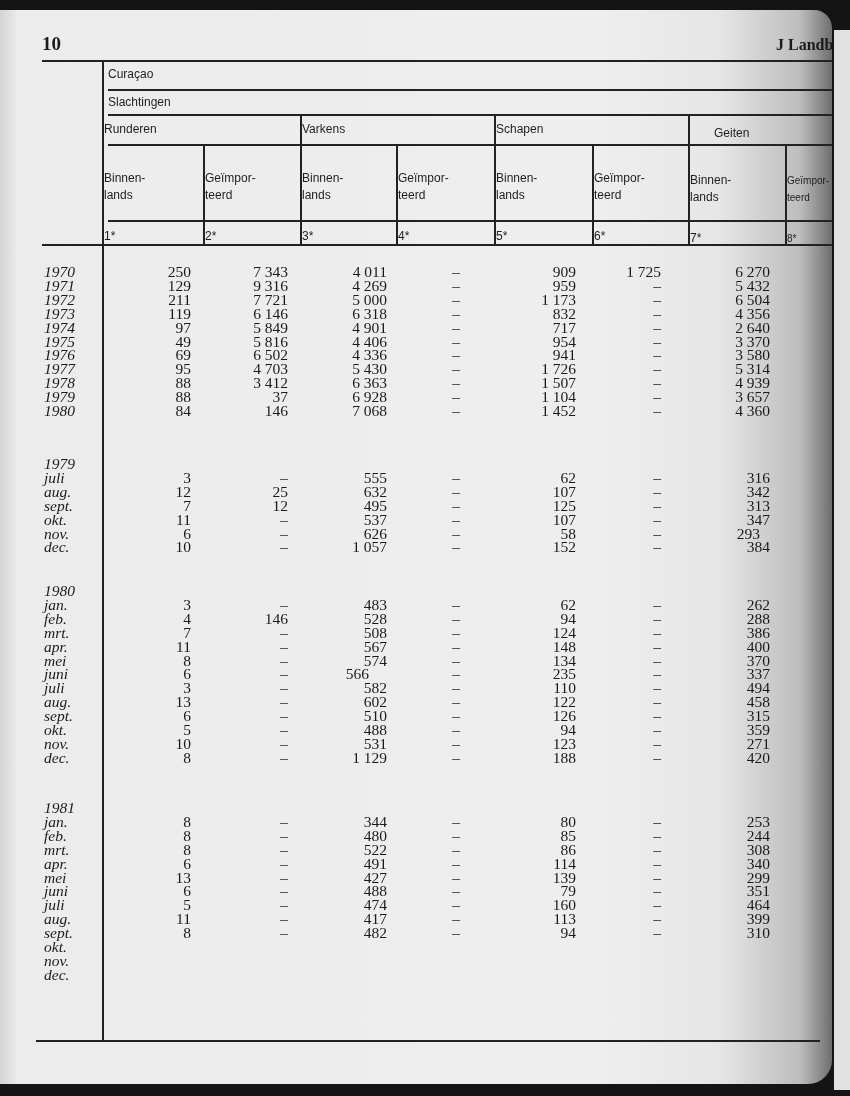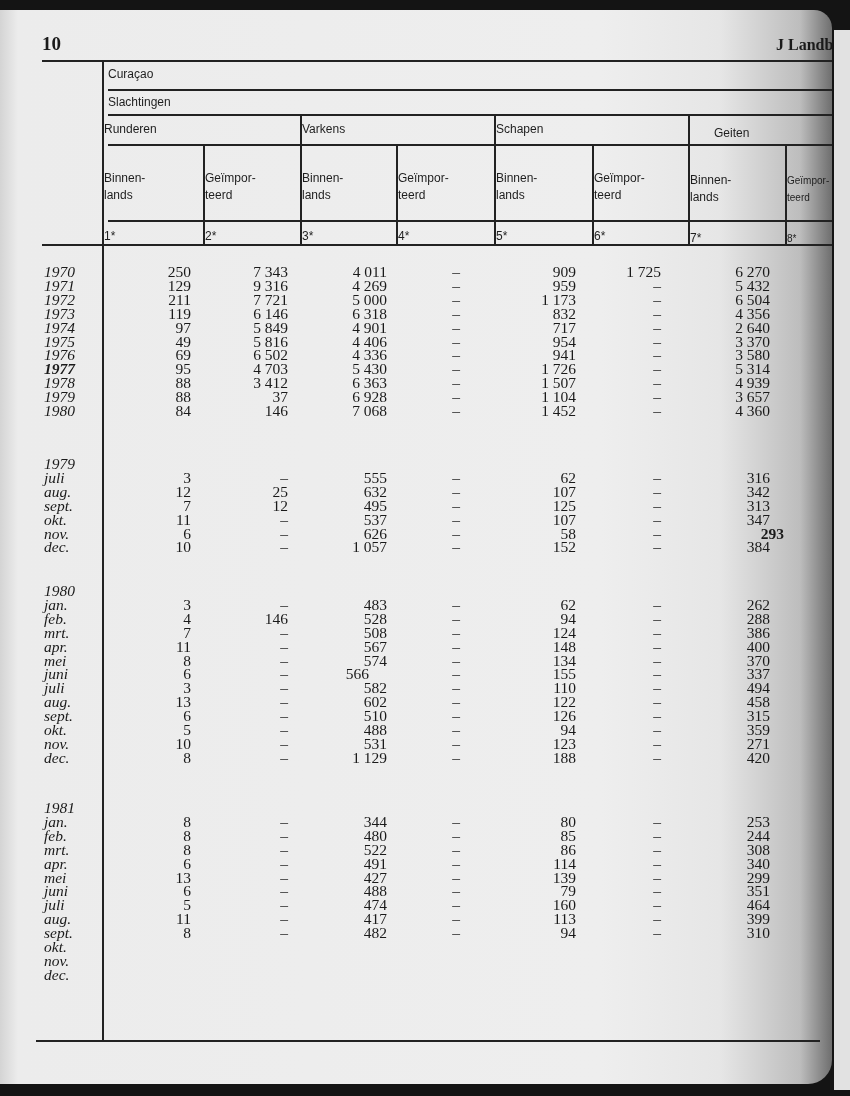--- a/index.html
+++ b/index.html
@@ -96,21 +96,21 @@
 <div class="hdr sans" style="left:787px; top:230px; width:45px; font-size:10px;">8*</div>
 
 <div id="sections">
     <div class="rowlabel" style="left: 44px; top: 265px;">1970</div>
     <div class="rowlabel" style="left: 44px; top: 278.9px;">1971</div>
     <div class="rowlabel" style="left: 44px; top: 292.8px;">1972</div>
     <div class="rowlabel" style="left: 44px; top: 306.7px;">1973</div>
     <div class="rowlabel" style="left: 44px; top: 320.6px;">1974</div>
     <div class="rowlabel" style="left: 44px; top: 334.5px;">1975</div>
     <div class="rowlabel" style="left: 44px; top: 348.4px;">1976</div>
-    <div class="rowlabel" style="left: 44px; top: 362.3px; font-weight: bold;">1977</div>
+    <div class="rowlabel" style="left: 44px; top: 362.3px;">1977</div>
     <div class="rowlabel" style="left: 44px; top: 376.2px;">1978</div>
     <div class="rowlabel" style="left: 44px; top: 390.1px;">1979</div>
     <div class="rowlabel" style="left: 44px; top: 404px;">1980</div>
     <div class="cell-num" style="left: 111px; width: 80px; top: 265px;">250</div>
     <div class="cell-num" style="left: 111px; width: 80px; top: 278.9px;">129</div>
     <div class="cell-num" style="left: 111px; width: 80px; top: 292.8px;">211</div>
     <div class="cell-num" style="left: 111px; width: 80px; top: 306.7px;">119</div>
     <div class="cell-num" style="left: 111px; width: 80px; top: 320.6px;">97</div>
     <div class="cell-num" style="left: 111px; width: 80px; top: 334.5px;">49</div>
     <div class="cell-num" style="left: 111px; width: 80px; top: 348.4px;">69</div>
@@ -224,21 +224,21 @@
     <div class="cell-num" style="left: 581px; width: 80px; top: 470.9px;">–</div>
     <div class="cell-num" style="left: 581px; width: 80px; top: 484.8px;">–</div>
     <div class="cell-num" style="left: 581px; width: 80px; top: 498.7px;">–</div>
     <div class="cell-num" style="left: 581px; width: 80px; top: 512.6px;">–</div>
     <div class="cell-num" style="left: 581px; width: 80px; top: 526.5px;">–</div>
     <div class="cell-num" style="left: 581px; width: 80px; top: 540.4px;">–</div>
     <div class="cell-num" style="left: 690px; width: 80px; top: 470.9px;">316</div>
     <div class="cell-num" style="left: 690px; width: 80px; top: 484.8px;">342</div>
     <div class="cell-num" style="left: 690px; width: 80px; top: 498.7px;">313</div>
     <div class="cell-num" style="left: 690px; width: 80px; top: 512.6px;">347</div>
-    <div class="cell-num" style="left: 704px; width: 80px; top: 526.5px; font-weight: bold;">293</div>
+    <div class="cell-num" style="left: 680px; width: 80px; top: 526.5px;">293</div>
     <div class="cell-num" style="left: 690px; width: 80px; top: 540.4px;">384</div>
     <div class="rowlabel" style="left: 44px; top: 584px;">1980</div>
     <div class="rowlabel" style="left: 44px; top: 597.9px;">jan.</div>
     <div class="rowlabel" style="left: 44px; top: 611.8px;">feb.</div>
     <div class="rowlabel" style="left: 44px; top: 625.7px;">mrt.</div>
     <div class="rowlabel" style="left: 44px; top: 639.6px;">apr.</div>
     <div class="rowlabel" style="left: 44px; top: 653.5px;">mei</div>
     <div class="rowlabel" style="left: 44px; top: 667.4px;">juni</div>
     <div class="rowlabel" style="left: 44px; top: 681.3px;">juli</div>
     <div class="rowlabel" style="left: 44px; top: 695.2px;">aug.</div>
@@ -292,21 +292,21 @@
     <div class="cell-num" style="left: 380px; width: 80px; top: 695.2px;">–</div>
     <div class="cell-num" style="left: 380px; width: 80px; top: 709.1px;">–</div>
     <div class="cell-num" style="left: 380px; width: 80px; top: 723px;">–</div>
     <div class="cell-num" style="left: 380px; width: 80px; top: 736.9px;">–</div>
     <div class="cell-num" style="left: 380px; width: 80px; top: 750.8px;">–</div>
     <div class="cell-num" style="left: 496px; width: 80px; top: 597.9px;">62</div>
     <div class="cell-num" style="left: 496px; width: 80px; top: 611.8px;">94</div>
     <div class="cell-num" style="left: 496px; width: 80px; top: 625.7px;">124</div>
     <div class="cell-num" style="left: 496px; width: 80px; top: 639.6px;">148</div>
     <div class="cell-num" style="left: 496px; width: 80px; top: 653.5px;">134</div>
-    <div class="cell-num" style="left: 496px; width: 80px; top: 667.4px;">155</div>
+    <div class="cell-num" style="left: 496px; width: 80px; top: 667.4px;">235</div>
     <div class="cell-num" style="left: 496px; width: 80px; top: 681.3px;">110</div>
     <div class="cell-num" style="left: 496px; width: 80px; top: 695.2px;">122</div>
     <div class="cell-num" style="left: 496px; width: 80px; top: 709.1px;">126</div>
     <div class="cell-num" style="left: 496px; width: 80px; top: 723px;">94</div>
     <div class="cell-num" style="left: 496px; width: 80px; top: 736.9px;">123</div>
     <div class="cell-num" style="left: 496px; width: 80px; top: 750.8px;">188</div>
     <div class="cell-num" style="left: 581px; width: 80px; top: 597.9px;">–</div>
     <div class="cell-num" style="left: 581px; width: 80px; top: 611.8px;">–</div>
     <div class="cell-num" style="left: 581px; width: 80px; top: 625.7px;">–</div>
     <div class="cell-num" style="left: 581px; width: 80px; top: 639.6px;">–</div>

